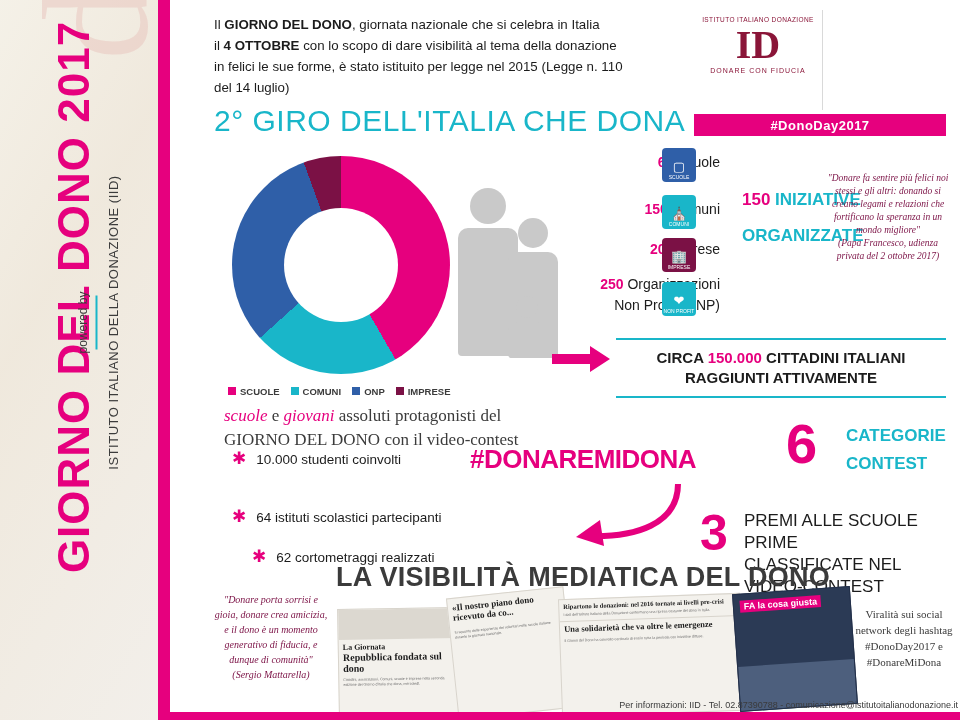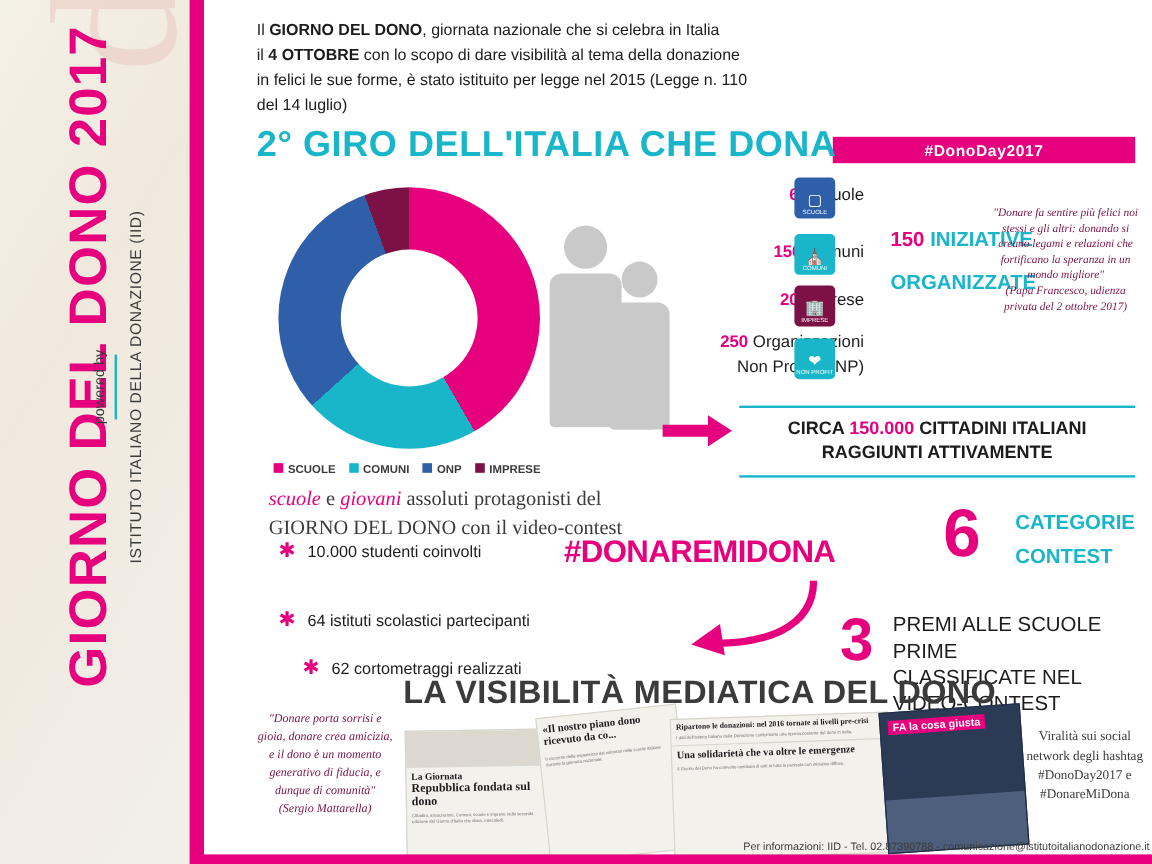--- a/index.html
+++ b/index.html
@@ -32,21 +32,21 @@
   #iidlogo .bot{font-size:7px;color:#8a1538;text-align:center;letter-spacing:1px;}
   #gdlogo{position:absolute;left:132px;top:0;width:120px;height:100px;}
   #gdlogo .mark{width:46px;height:46px;margin:2px auto 4px auto;border:4px solid #e6007e;border-radius:10px;
      display:flex;align-items:center;justify-content:center;}
   #gdlogo .mark i{display:block;width:18px;height:18px;border:4px solid #e6007e;border-radius:50%;}
   #gdlogo .t{font-size:15px;font-weight:bold;color:#e6007e;text-align:center;line-height:16px;}
   #hashbar{position:absolute;left:694px;top:114px;width:252px;height:22px;background:#e6007e;
      color:#fff;font-size:13px;font-weight:bold;display:flex;align-items:center;justify-content:center;letter-spacing:.5px;}
 
   
-  #giro{position:absolute;left:214px;top:104px;font-size:30px;font-weight:bold;color:#19b6c9;letter-spacing:.5px;}
+  #giro{position:absolute;left:214px;top:104px;font-size:30px;font-weight:normal;color:#19b6c9;letter-spacing:.5px;}
 
   
   #donut{position:absolute;left:232px;top:156px;width:218px;height:218px;border-radius:50%;
     background:conic-gradient(#e6007e 0deg 150deg,#19b6c9 150deg 228deg,#2f5fa8 228deg 340deg,#7b1145 340deg 360deg);}
   #donut .hole{position:absolute;left:52px;top:52px;width:114px;height:114px;border-radius:50%;background:#fff;}
   #legend{position:absolute;left:228px;top:386px;width:230px;font-size:9.5px;font-weight:bold;color:#3b3b3b;
      display:flex;gap:11px;align-items:center;}
   #legend span.k{display:inline-block;width:8px;height:8px;margin-right:4px;}
 
   
@@ -128,20 +128,25 @@
 </div>
 
 <div id="intro">
   <span>Il </span><b>GIORNO DEL DONO</b><span>, giornata nazionale che si celebra in Italia</span><br>
   <span>il </span><b>4 OTTOBRE</b><span> con lo scopo di dare visibilità al tema della donazione</span><br>
   <span>in felici le sue forme</span><span>, è stato istituito per legge nel 2015 (Legge n. 110</span><br>
   <span>del 14 luglio)</span>
 </div>
 
 <div id="logobox">
+  <div id="iidlogo">
+    <div class="top">ISTITUTO ITALIANO DONAZIONE</div>
+    <div class="id">ID</div>
+    <div class="bot">DONARE CON FIDUCIA</div>
+  </div>
 </div>
 <div id="hashbar">#DonoDay2017</div>
 
 <div id="giro">2° GIRO DELL'ITALIA CHE DONA</div>
 
 <div id="donut">
     <div class="hole"></div>
   </div>
 <div id="legend">
   <div><span class="k" style="background:#e6007e"></span><span>SCUOLE</span></div>

